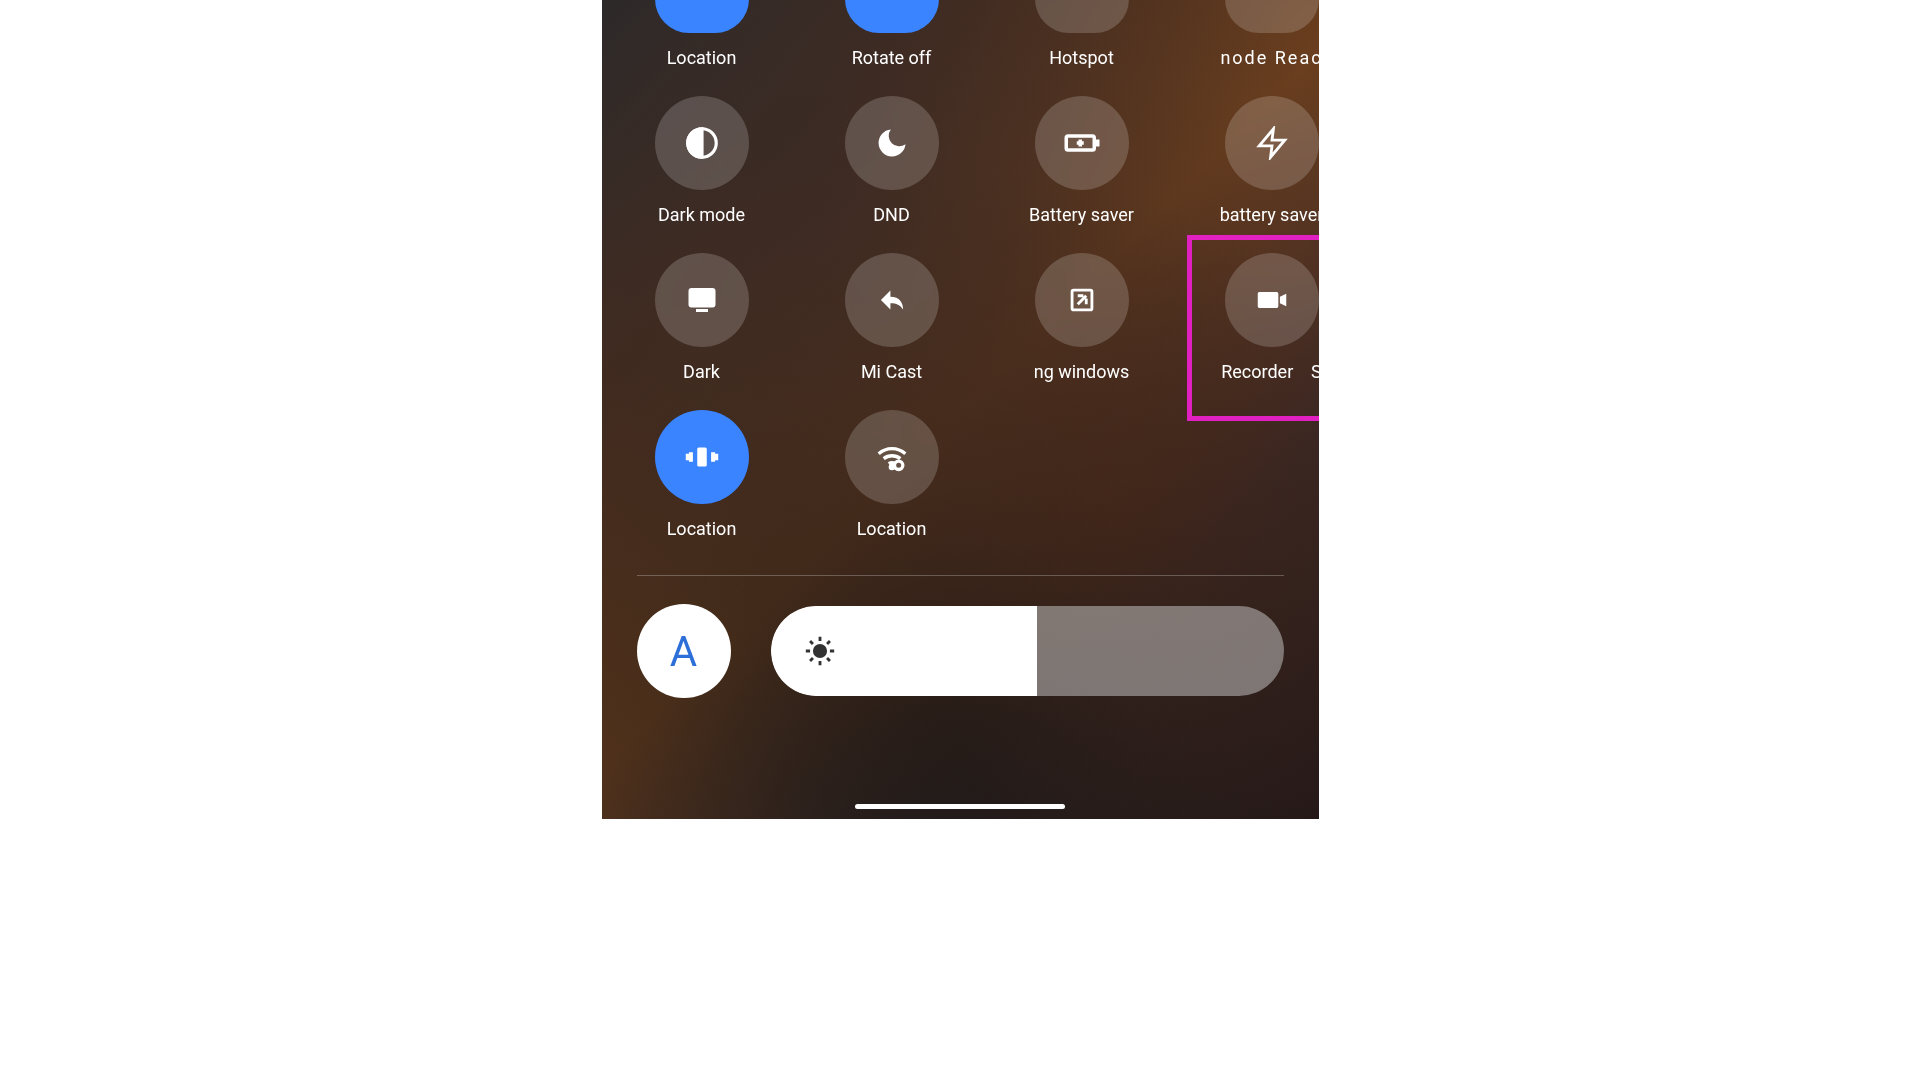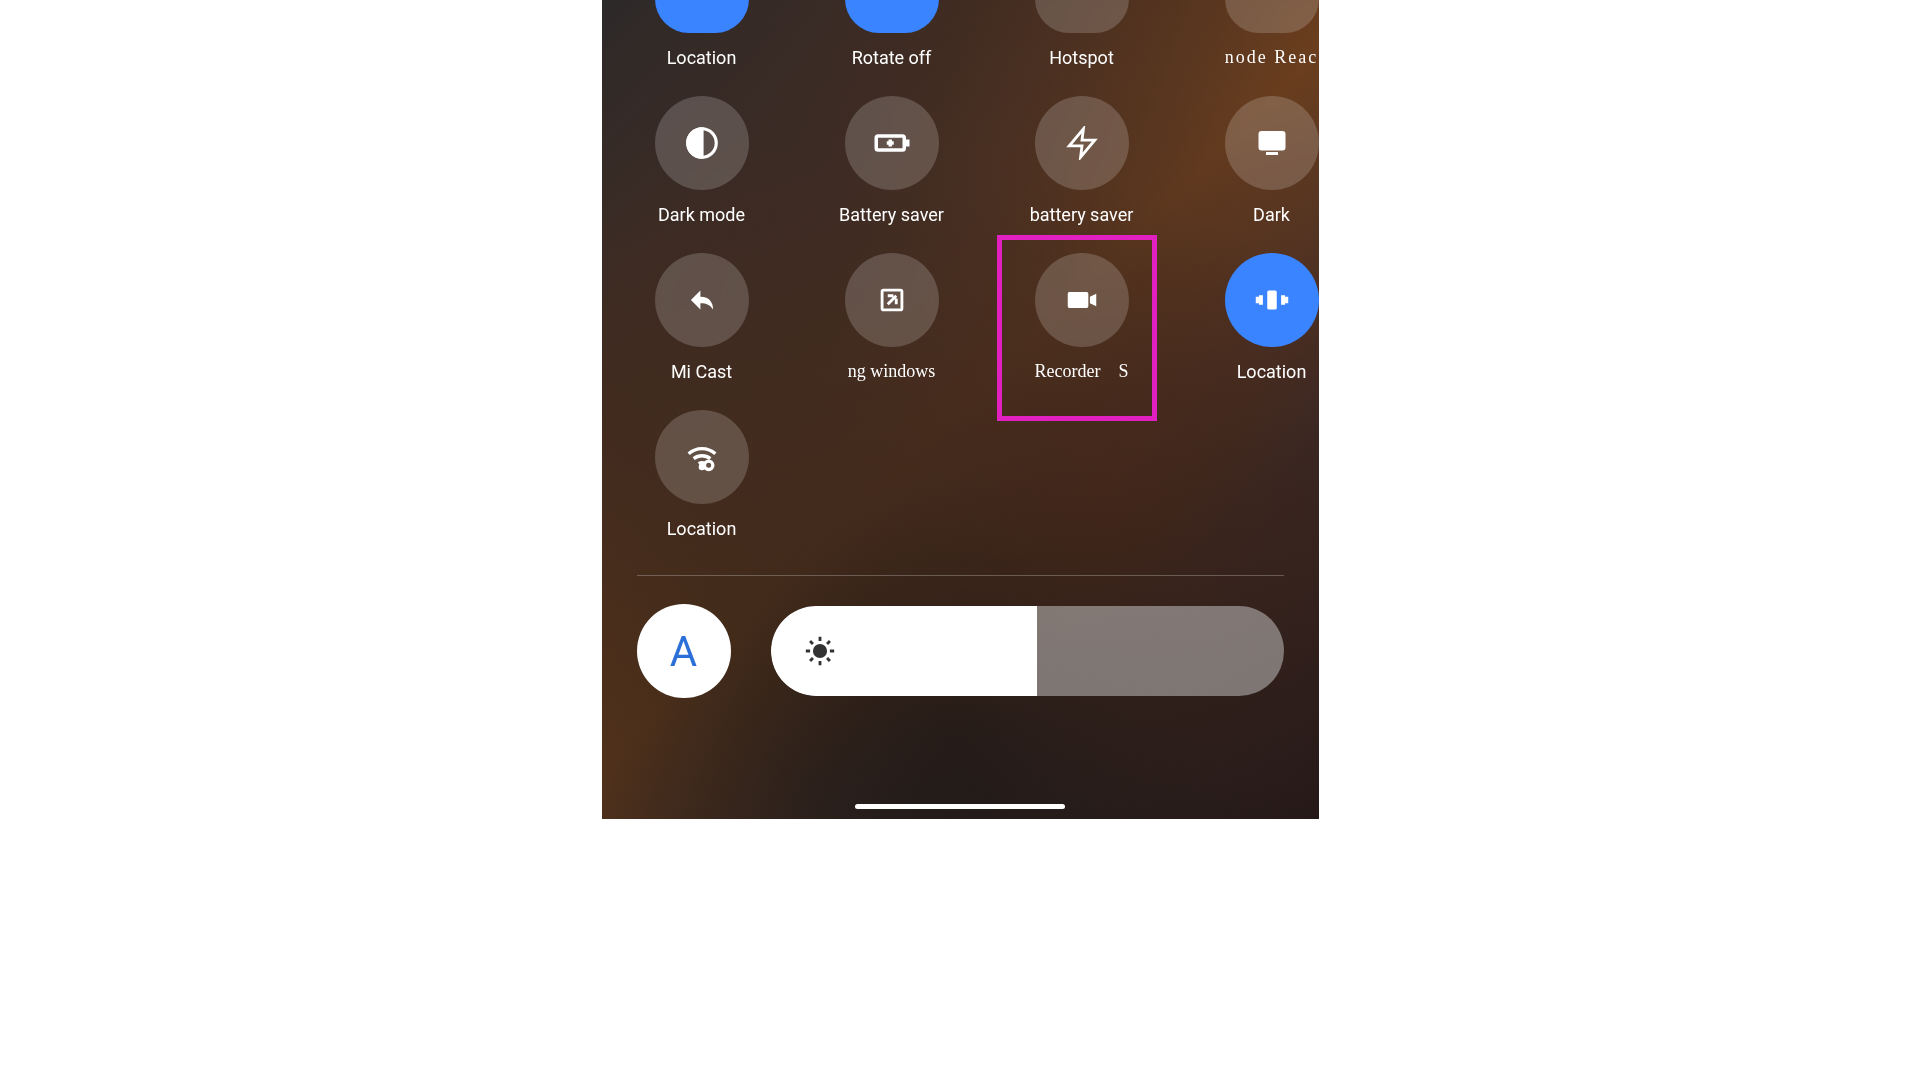--- a/index.html
+++ b/index.html
@@ -124,21 +124,21 @@
   
   .row0 .tile-btn{
     width:94px;height:34px;
     border-radius:0 0 47px 47px;
     border-top:none;
   }
   .row0.tile{margin-top:-1px;}
   svg{display:block;}
   .icon{color:#fff;}
   .tile-btn.active .icon{color:#fff;}
-  .tile-label.truncated{width:130px;overflow:hidden;font-family:Liberation Serif, serif;}
+  .tile-label.truncated{width:130px;overflow:hidden;}
 </style>
 </head>
 <body>
 
 <div class="phone-container">
 
   <div class="tiles-grid">
 
     <div class="tile row0">
       <div class="tile-btn active"></div>
@@ -158,20 +158,28 @@
     </div>
 
     <div class="tile">
       <div class="tile-btn inactive">
         <svg class="icon" width="38" height="38" viewBox="0 0 24 24" fill="none" stroke="currentColor" stroke-width="2">
             <circle cx="12" cy="12" r="9"></circle>
             <path d="M12 3a9 9 0 0 0 0 18z" fill="currentColor"></path>
           </svg>
       </div>
       <div class="tile-label">Dark mode</div>
+    </div>
+    <div class="tile">
+      <div class="tile-btn inactive">
+        <svg class="icon" width="36" height="36" viewBox="0 0 24 24" fill="currentColor">
+            <path d="M21 12.8A9 9 0 1 1 11.2 3a7 7 0 0 0 9.8 9.8z"></path>
+          </svg>
+      </div>
+      <div class="tile-label">DND</div>
     </div>
     <div class="tile">
       <div class="tile-btn inactive">
         <svg class="icon" width="42" height="42" viewBox="0 0 24 24" fill="none" stroke="currentColor" stroke-width="2">
             <rect x="3" y="8" width="16" height="8" rx="1"></rect>
             <line x1="21" y1="10" x2="21" y2="14"></line>
             <line x1="11" y1="10" x2="11" y2="14"></line>
             <line x1="9" y1="12" x2="13" y2="12"></line>
           </svg>
       </div>

